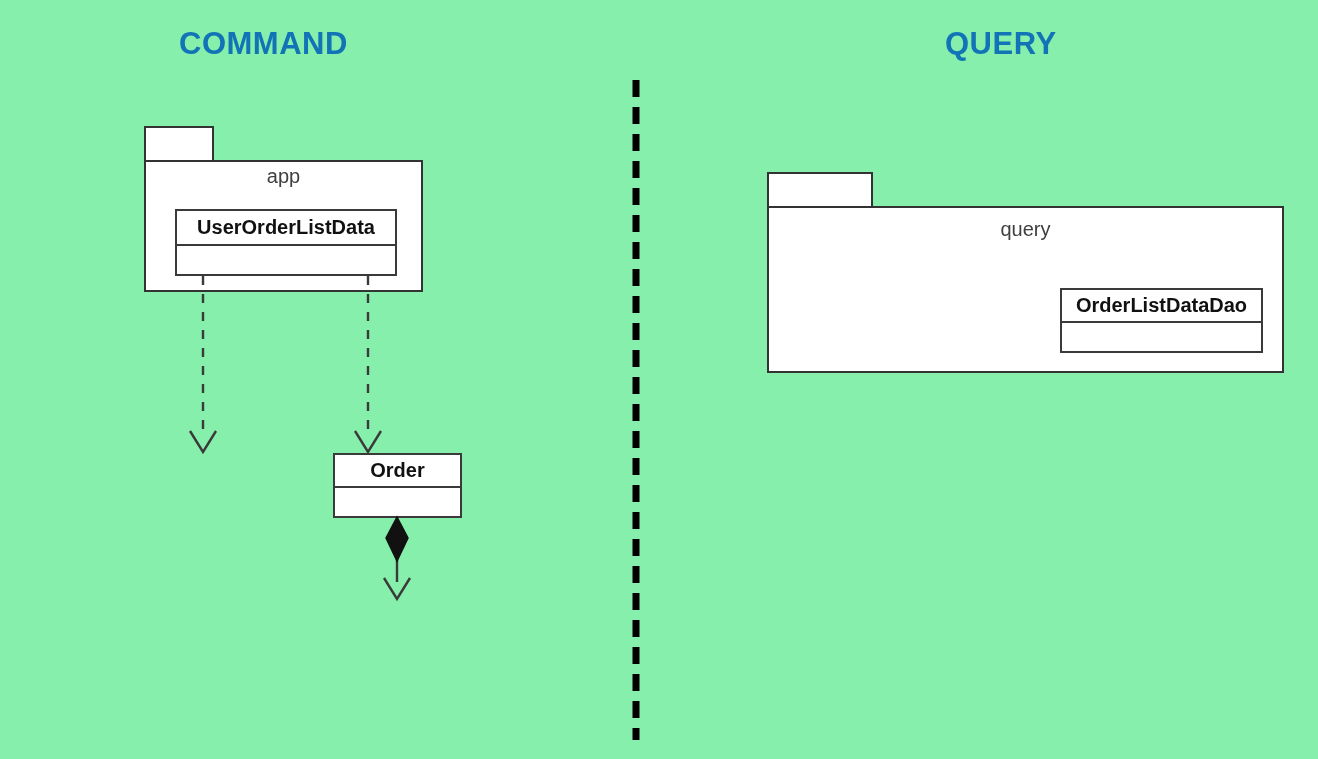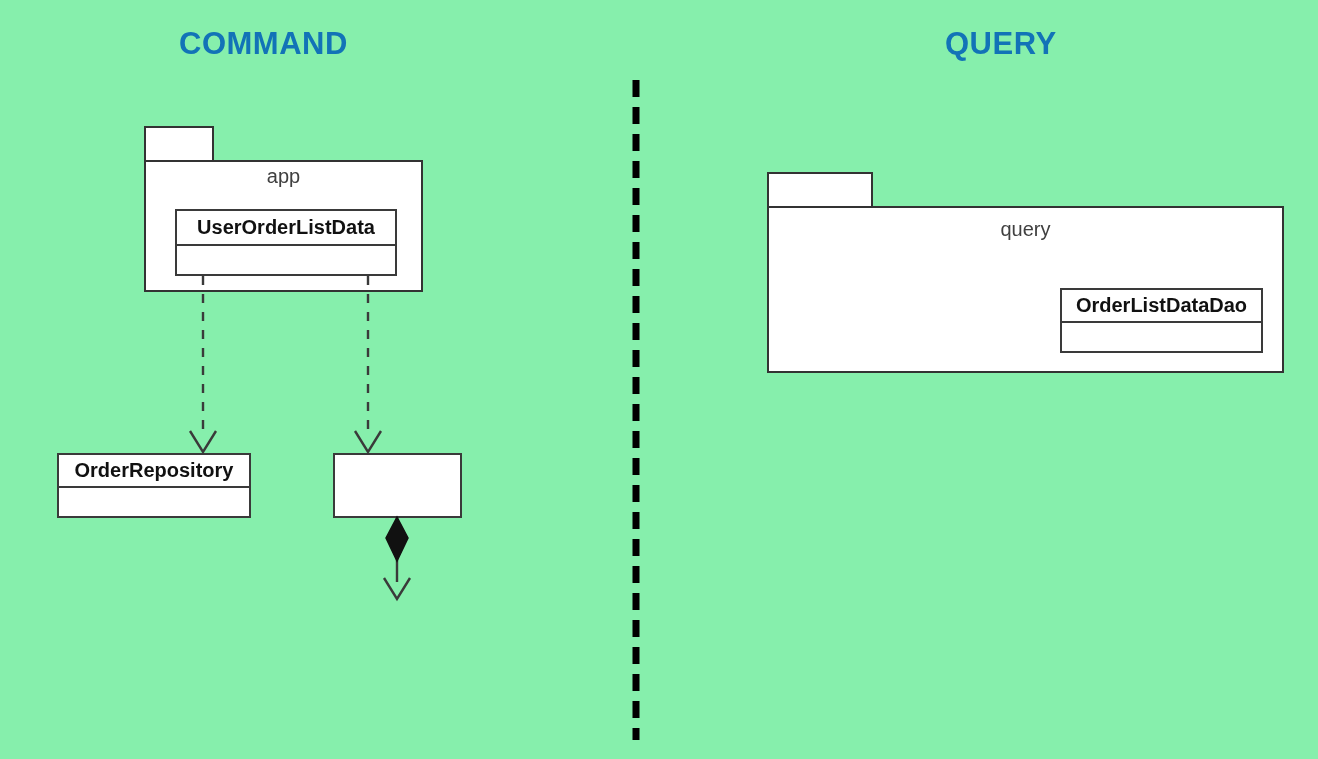--- a/index.html
+++ b/index.html
@@ -119,26 +119,23 @@
       <div class="pkg-label" style="top:3px;">app</div>
     </div>
   </div>
 
   <div class="cls" style="left:175px; top:209px; width:222px; height:67px;">
     <div class="cls-name" style="height:35px;">UserOrderListData</div>
     <div class="cls-body" style="height:28px;"></div>
   </div>
 
 
-  <div class="cls" style="left:57px; top:453px; width:194px; height:65px;">
-    <div class="cls-name" style="height:33px;">OrderRepository</div>
-    <div class="cls-body" style="height:28px;"></div>
-  </div>
 
   <div class="cls" style="left:333px; top:453px; width:129px; height:65px;">
+    <div class="cls-name" style="height:33px;">Order</div>
     <div class="cls-body" style="height:28px;"></div>
   </div>
 
 
   <div class="pkg" style="left:767px; top:172px; width:517px; height:201px;">
     <div class="pkg-tab" style="width:106px; height:36px;"></div>
     <div class="pkg-body" style="top:34px; width:517px; height:167px;">
       <div class="pkg-label" style="top:10px;">query</div>
     </div>
   </div>

